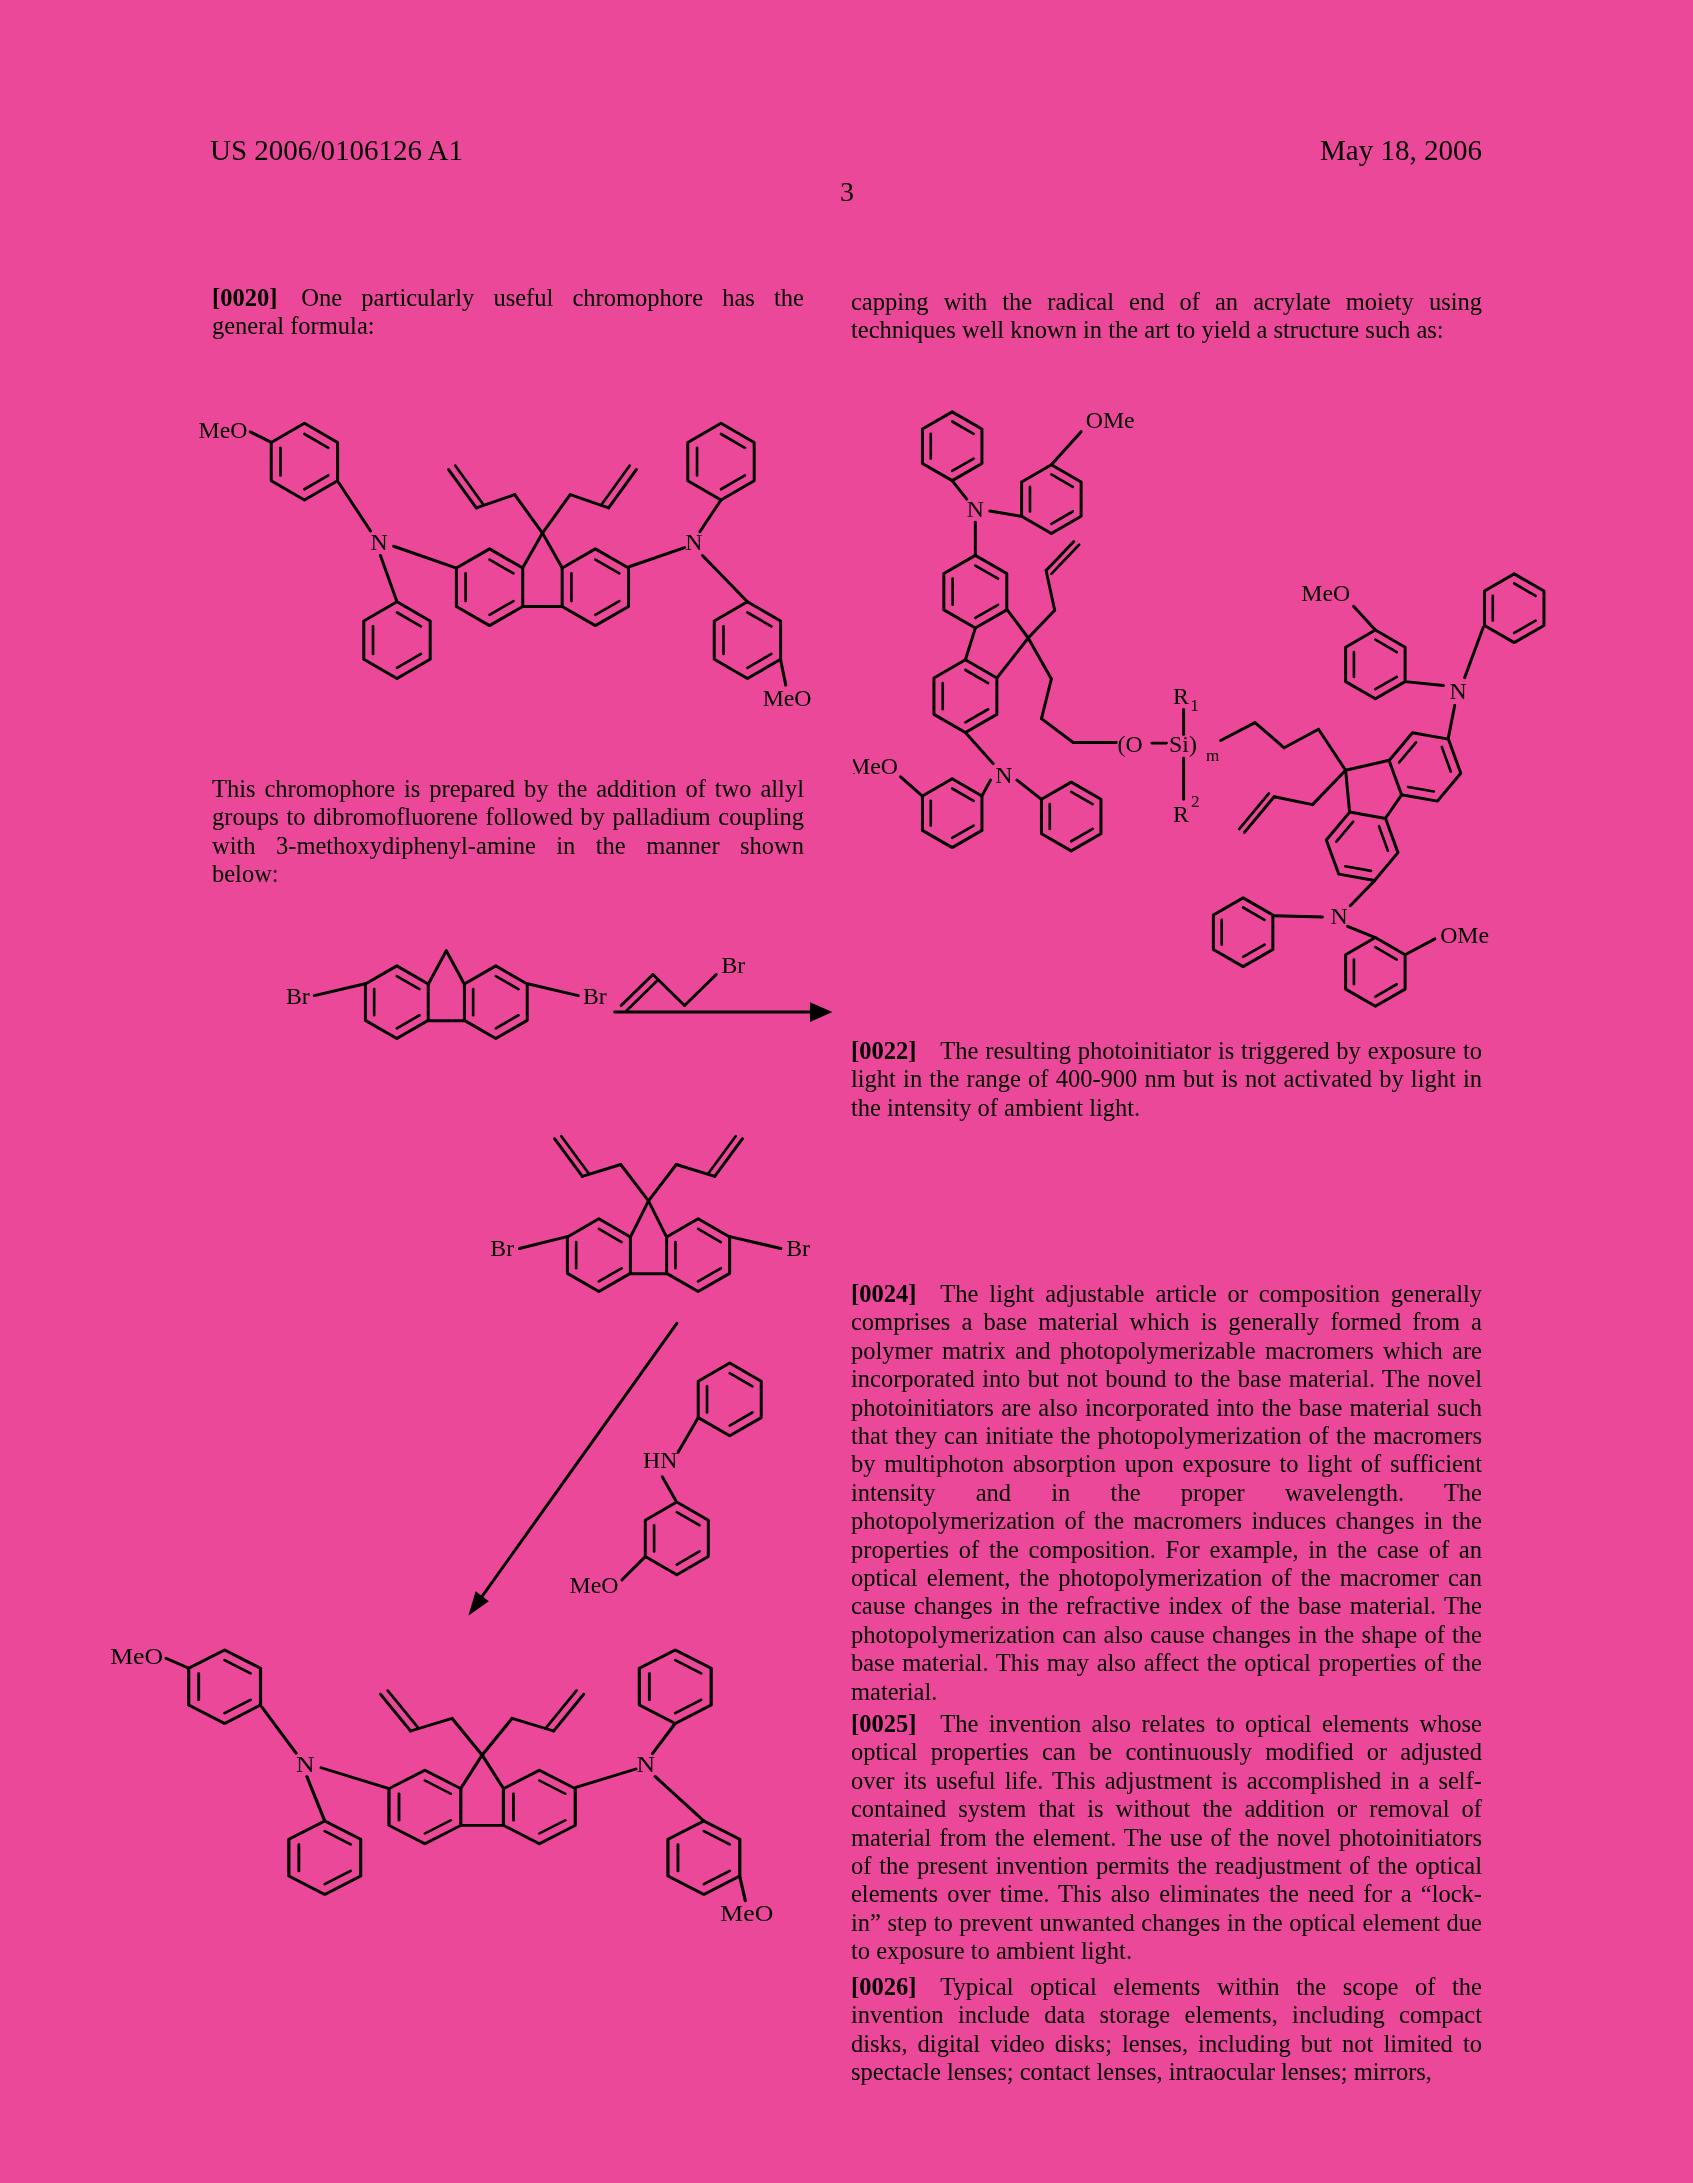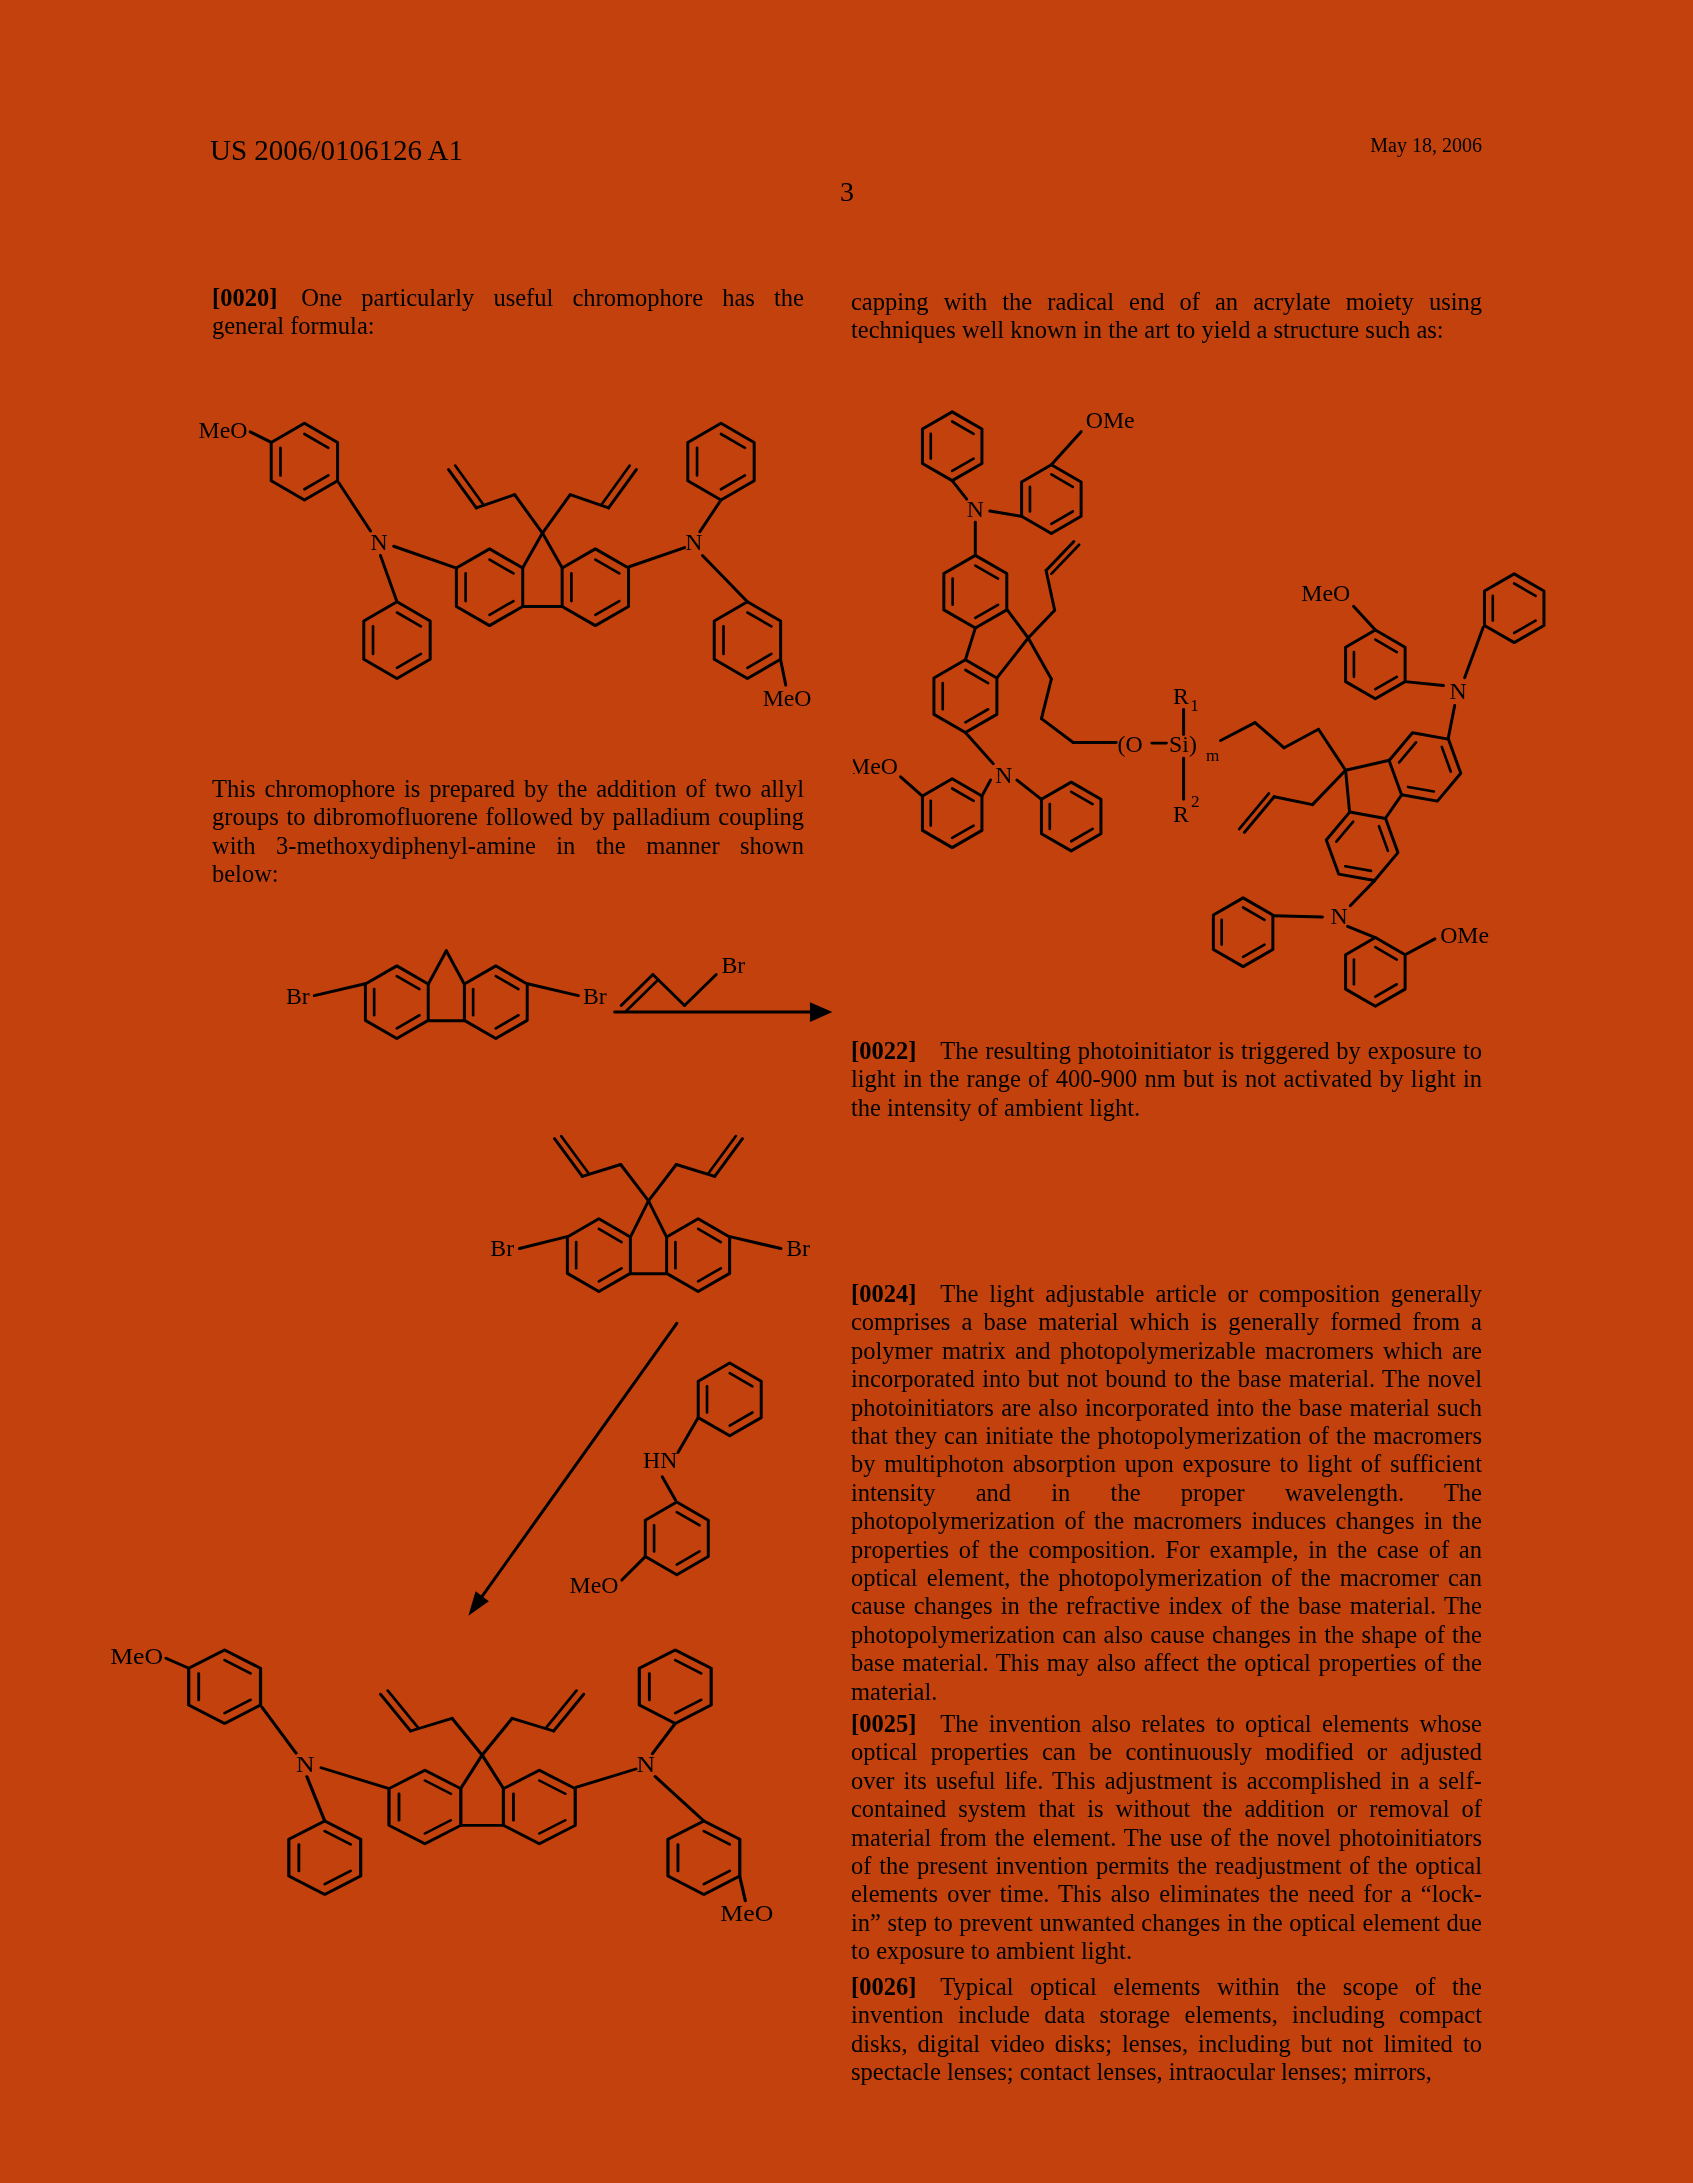--- a/index.html
+++ b/index.html
@@ -1,19 +1,19 @@
 <!DOCTYPE html>
 <html style="font-size:10.6px"><head>
 <meta charset="utf-8">
 <style>
   html,body{margin:0;padding:0;background:#ffffff;}
-  .page{position:relative;width:1694px;height:2183px;background:#c2410c;color:#000;
+  .page{position:relative;width:1694px;height:2183px;background:#ec4899;color:#000;
         font-family:"Liberation Serif",serif;overflow:hidden;}
   .hdr-left{position:absolute;left:210px;top:134px;font-size:29px;white-space:nowrap;}
-  .hdr-right{position:absolute;left:1178px;top:134px;width:304px;text-align:right;font-size:20px;}
+  .hdr-right{position:absolute;left:1178px;top:134px;width:304px;text-align:right;font-size:29px;}
   .pageno{position:absolute;left:0;top:176px;width:1694px;text-align:center;font-size:28px;}
   .para{position:absolute;font-size:24.5px;line-height:28.4px;text-align:justify;}
   .para .pnum{font-weight:bold;margin-right:24px;}
   .lcol{left:212px;width:592px;}
   .rcol{left:851px;width:631px;}
   .struct{position:absolute;}
   .struct svg{display:block;width:100%;height:100%;}
   svg line{stroke:#000;stroke-width:4.5;stroke-linecap:round;fill:none;}
   svg line.dbl{stroke-width:4;}
   g[data-ring] polygon{fill:none;stroke:#000;stroke-width:4.5;stroke-linejoin:round;}

